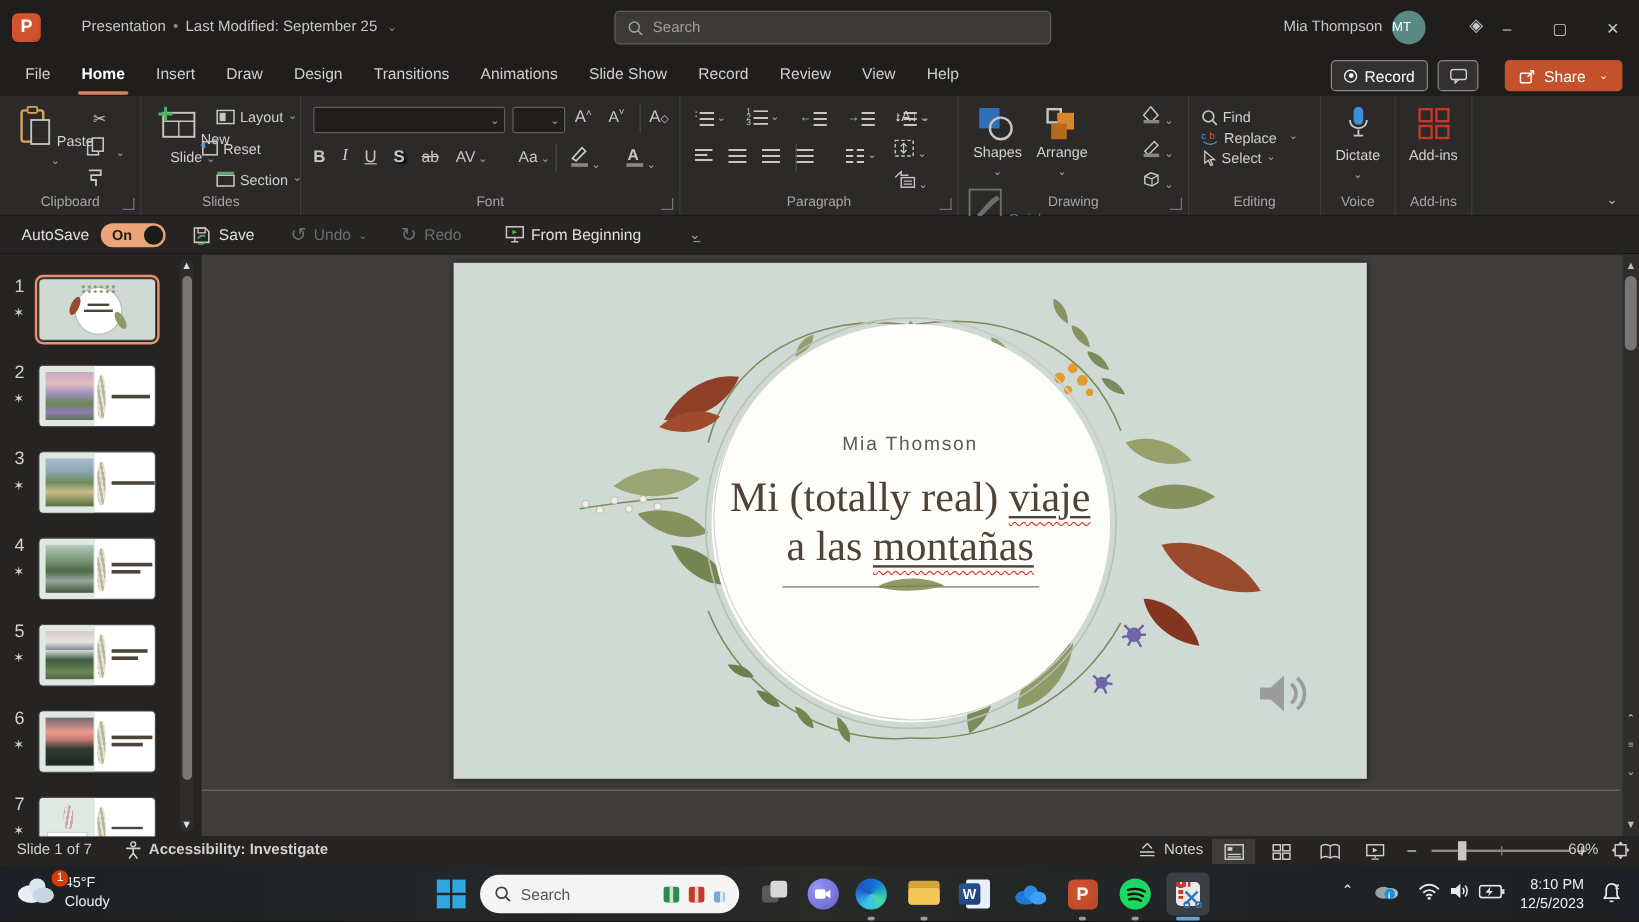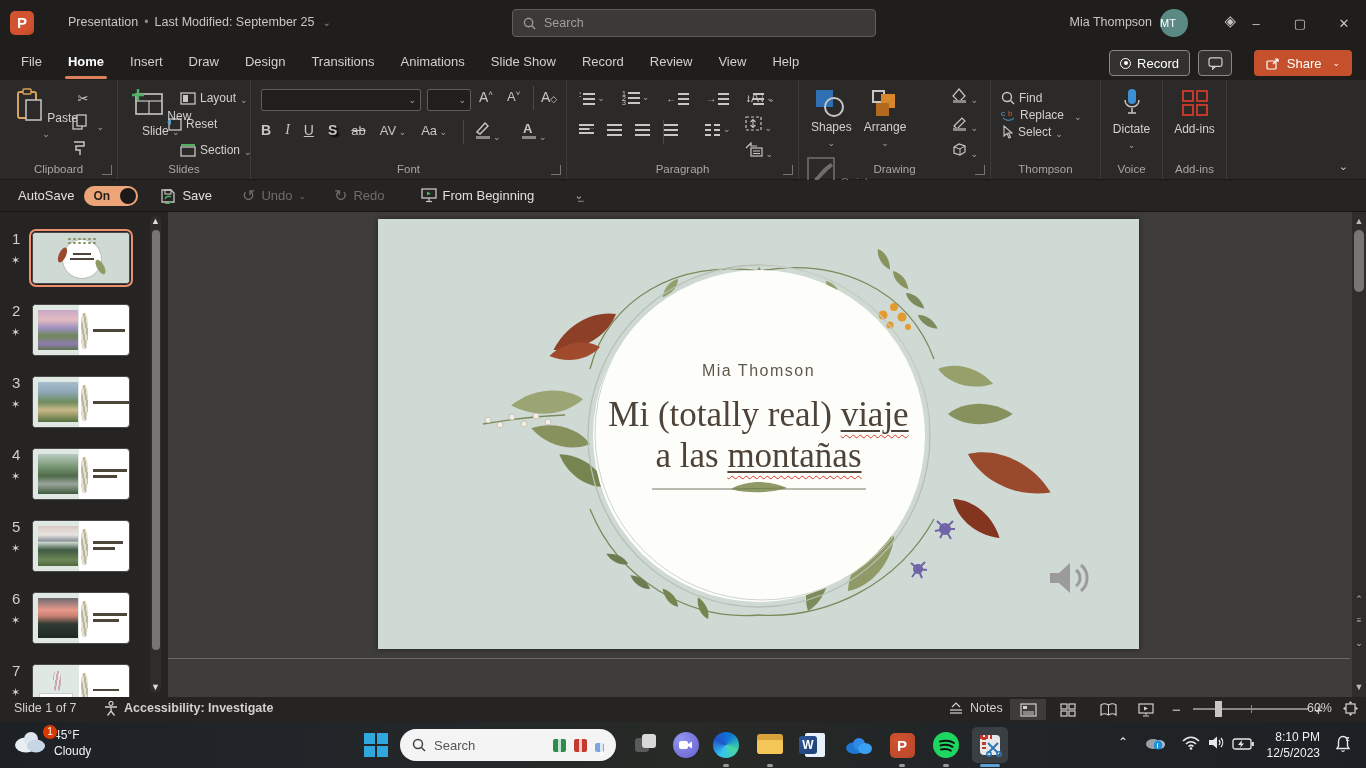--- a/index.html
+++ b/index.html
@@ -40,21 +40,21 @@
     padding:0 12px; display:flex; align-items:center; gap:7px; }
   #shareBtn .chev { font-size:9px; margin-left:4px; }
 
   
   #ribbon { left:0; top:80px; width:1366px; height:100px; background:#2b2a29; border-bottom:1px solid #1a1918; display:flex; }
   .rgroup { position:relative; height:100%; border-right:1px solid #3d3c3b; padding-top:6px; }
   .glabel { position:absolute; bottom:4px; left:0; right:0; text-align:center; color:#a8a6a4; font-size:11.5px; }
   .launcher { position:absolute; bottom:4px; right:5px; width:10px; height:10px; border-left:1px solid #8a8886; border-bottom:1px solid #8a8886; transform:rotate(270deg); opacity:.8; }
   .bigbtn { float:left; text-align:center; color:#d2d0ce; font-size:12px; padding:2px 6px; line-height:15px; }
   .bigbtn .bchev { color:#a8a6a4; font-size:9px; display:block; margin-top:1px; }
-  .smallrow { display:flex; align-items:flex-end; gap:4px; color:#d2d0ce; font-size:12px; margin:3px 0; }
+  .smallrow { display:flex; align-items:flex-start; gap:4px; color:#d2d0ce; font-size:12px; margin:3px 0; }
   .dis { color:#6e6d6b !important; }
   .chev9 { font-size:9px; color:#a8a6a4; }
   .ficon { display:inline-flex; align-items:center; justify-content:center; width:22px; height:20px; color:#c8c6c4; font-size:13px; }
   .combo { background:#201f1e; border:1px solid #605e5c; border-radius:2px; height:22px; display:flex; align-items:center; justify-content:flex-end; padding:0 4px; color:#a8a6a4; }
   .linesIc { width:16px; height:12px; background:repeating-linear-gradient(to bottom,#c8c6c4 0 1.6px,transparent 1.6px 5.2px); }
   svg text { font-family:"Liberation Sans",sans-serif; }
 
   
   #qat { left:0; top:180px; width:1366px; height:32px; background:#252423; border-bottom:1px solid #161514;
     display:flex; align-items:center; gap:10px; padding-left:18px; color:#e1dfdd; font-size:13px; }
@@ -265,21 +265,21 @@
       <div class="abs" style="left:256px;top:9px;color:#c8c6c4;font-size:13px">A<sup style="font-size:8px">˅</sup></div>
       <div class="abs" style="left:282px;top:6px;width:1px;height:24px;background:#4a4948"></div>
       <div class="abs" style="left:290px;top:9px;color:#c8c6c4;font-size:14px">A<span style="font-size:9px">◇</span></div>
       <div class="abs" style="left:10px;top:42px;display:flex;gap:14px;align-items:center;color:#c8c6c4">
         <span style="font-weight:bold;font-size:14px">B</span>
         <span style="font-style:italic;font-family:'Liberation Serif',serif;font-size:14px">I</span>
         <span style="text-decoration:underline;font-size:14px">U</span>
         <span style="font-weight:bold;font-size:14px;text-shadow:2px 2px 2px #000">S</span>
         <span style="text-decoration:line-through;font-size:13px">ab</span>
         <span style="font-size:13px"><span>AV</span><span class="chev9"> ⌄</span></span>
-        <span style="font-size:13px;margin-left:1px"><span>Aa</span><span class="chev9"> ⌄</span></span>
+        <span style="font-size:13px;margin-left:12px"><span>Aa</span><span class="chev9"> ⌄</span></span>
       </div>
       <div class="abs" style="left:212px;top:40px;width:1px;height:24px;background:#4a4948"></div>
       <div class="abs" style="left:222px;top:40px">
         <svg width="20" height="20" viewBox="0 0 20 20">
             <path d="M4 12 L12 3 L15 6 L7 14 Z" fill="none" stroke="#c8c6c4" stroke-width="1.4"></path>
             <rect x="3" y="16" width="14" height="3" fill="#8a8886"></rect>
           </svg><span class="chev9">⌄</span>
       </div>
       <div class="abs" style="left:268px;top:40px">
         <svg width="20" height="20" viewBox="0 0 20 20">
@@ -404,21 +404,21 @@
         <span>Replace</span>
           <span class="chev9" style="margin-left:6px">⌄</span>
       </div>
       <div class="smallrow">
         <svg width="13" height="14" viewBox="0 0 13 14">
             <path d="M3 1 L3 11 L6 8.5 L8 13 L9.5 12.2 L7.6 8 L11 8 Z" fill="none" stroke="#c8c6c4" stroke-width="1.1"></path>
           </svg>
         <span>Select</span>
           <span class="chev9">⌄</span>
       </div>
-      <div class="glabel">Thompson</div>
+      <div class="glabel">Editing</div>
     </div>
 
     <div class="rgroup" style="width:62px">
       <div class="bigbtn" style="float:none;margin:0 auto">
         <svg width="20" height="30" viewBox="0 0 20 30">
           <rect x="6" y="1" width="8" height="15" rx="4" fill="#3f8fd6"></rect>
           <path d="M3 12 C3 21 17 21 17 12" fill="none" stroke="#c8c6c4" stroke-width="1.5"></path>
           <line x1="10" y1="20" x2="10" y2="25" stroke="#c8c6c4" stroke-width="1.5"></line>
             <line x1="6" y1="25" x2="14" y2="25" stroke="#c8c6c4" stroke-width="1.5"></line>
         </svg>

